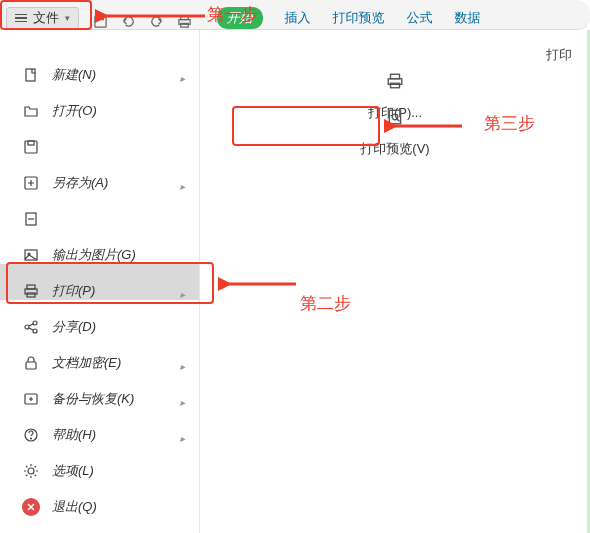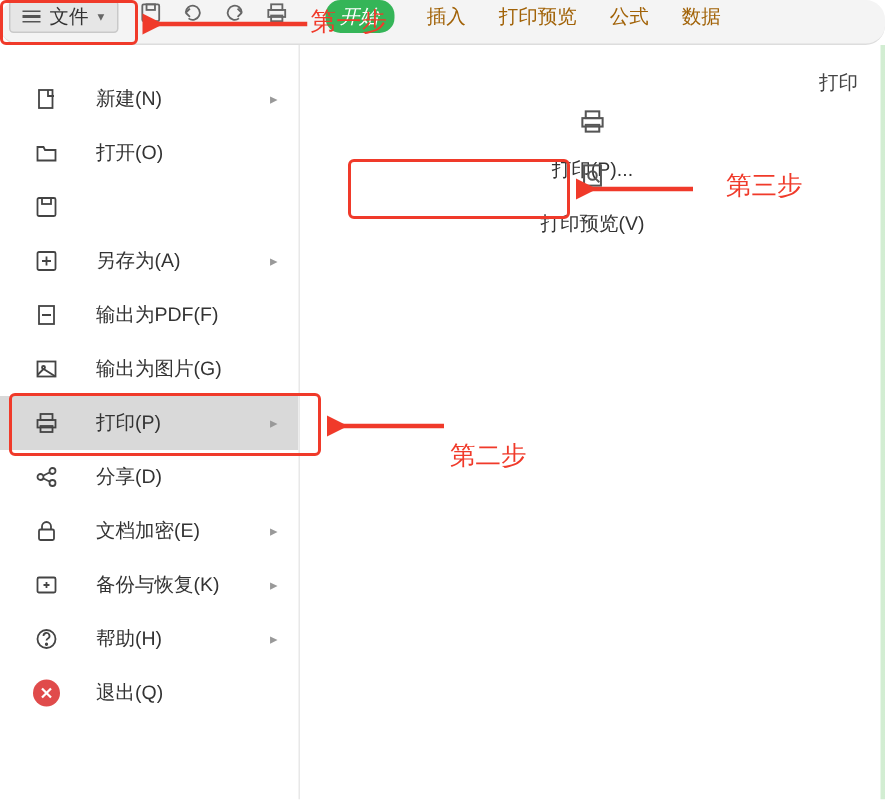--- a/index.html
+++ b/index.html
@@ -5,21 +5,21 @@
     * { box-sizing: border-box; margin: 0; padding: 0; }
     html, body { width: 590px; height: 533px; font-family: "Microsoft YaHei", sans-serif; font-size: 13px; color: #333; }
     body { position: relative; background: #fff; overflow: hidden; }
 
     
     .toolbar {
       height: 30px;
       background: #f4f4f4;
       border-bottom: 1px solid #ddd;
       display: flex;
-      align-items: flex-start;
+      align-items: flex-end;
       padding-left: 6px;
       border-radius: 13px;
     }
     .file-button {
       display: flex;
       align-items: center;
       height: 22px;
       background: #e6e6e6;
       border: 1px solid #c9c9c9;
       border-radius: 3px;
@@ -35,45 +35,46 @@
 
     .toolbar-icons {
       display: flex; align-items: center; gap: 12px; margin-left: 14px;
       color: #666;
     }
     .toolbar-icon { width: 16px; height: 16px; display:inline-flex; align-items:center; justify-content:center; }
 
     .tabs {
       display: flex; align-items: center; gap: 22px; margin-left: 24px; font-size: 13px;
     }
-    .tab { color: #a16207; cursor: pointer; }
+    .tab { color: #0369a1; cursor: pointer; }
     .tab-pill {
       background: #35b558; color: #fff; padding: 2px 10px; border-radius: 10px; font-style: italic;
     }
 
     
     .main {
       display: flex;
       height: calc(100% - 30px);
     }
     .sidebar {
       width: 200px;
       background: #fff;
       border-right: 1px solid #e8e8e8;
       padding-top: 18px;
       overflow: hidden;
     }
     .sidebar-item {
       display: flex;
-      align-items: center;
+      align-items: flex-end;
       height: 36px;
       padding: 0 14px 0 22px;
-      gap: 24px;
+      gap: 12px;
       cursor: pointer;
       position: relative;
+      font-style: italic;
     }
     .sidebar-item .icon-slot {
       width: 18px; height: 18px; display:inline-flex; align-items:center; justify-content:center; color:#444;
     }
     .sidebar-item .label { flex: 1; }
     .sidebar-item .arrow { font-size: 10px; color: #999; }
     .sidebar-item.active {
       background: #d9d9d9;
     }
     .sidebar-item.exit .icon-slot { color: #fff; }
@@ -212,21 +213,20 @@
       <span class="arrow">▸</span>
     </div>
 
     <div class="sidebar-item">
       <span class="icon-slot">
         <svg width="16" height="16" viewBox="0 0 16 16" fill="none" stroke="#444" stroke-width="1.2">
             <rect x="3" y="2" width="10" height="12"></rect>
             <path d="M5 8h6"></path>
           </svg>
       </span>
-      <span class="label">输出为PDF(F)</span>
     </div>
 
     <div class="sidebar-item">
       <span class="icon-slot">
         <svg width="16" height="16" viewBox="0 0 16 16" fill="none" stroke="#444" stroke-width="1.2">
             <rect x="2" y="3" width="12" height="10"></rect>
             <circle cx="6" cy="7" r="1"></circle>
             <path d="M2 12l4-4 8 5"></path>
           </svg>
       </span>
@@ -284,20 +284,29 @@
         <svg width="16" height="16" viewBox="0 0 16 16" fill="none" stroke="#444" stroke-width="1.2">
             <circle cx="8" cy="8" r="6"></circle>
             <path d="M6 6a2 2 0 1 1 3 1.7c-.7.4-1 .8-1 1.3"></path>
             <circle cx="8" cy="11.5" r=".5" fill="#444"></circle>
           </svg>
       </span>
       <span class="label">帮助(H)</span>
       <span class="arrow">▸</span>
     </div>
 
+    <div class="sidebar-item">
+      <span class="icon-slot">
+        <svg width="16" height="16" viewBox="0 0 16 16" fill="none" stroke="#444" stroke-width="1.2">
+            <circle cx="8" cy="8" r="3"></circle>
+            <path d="M8 1v2M8 13v2M1 8h2M13 8h2M3 3l1.4 1.4M11.6 11.6L13 13M3 13l1.4-1.4M11.6 4.4L13 3"></path>
+          </svg>
+      </span>
+      <span class="label">选项(L)</span>
+    </div>
 
     <div class="sidebar-item exit">
       <span class="icon-slot">
         <span class="exit-circle">
           <svg width="10" height="10" viewBox="0 0 10 10" stroke="#fff" stroke-width="1.5">
               <path d="M2 2l6 6M8 2l-6 6"></path>
             </svg>
         </span>
       </span>
       <span class="label">退出(Q)</span>

